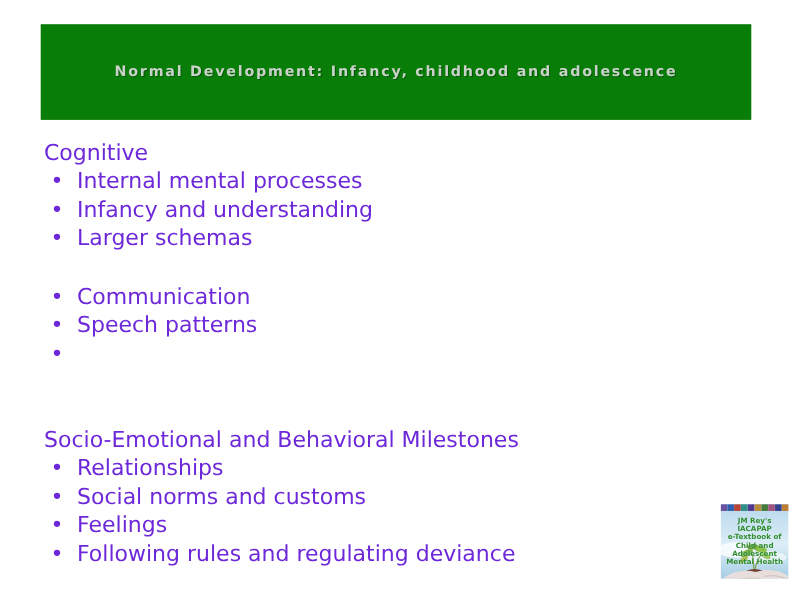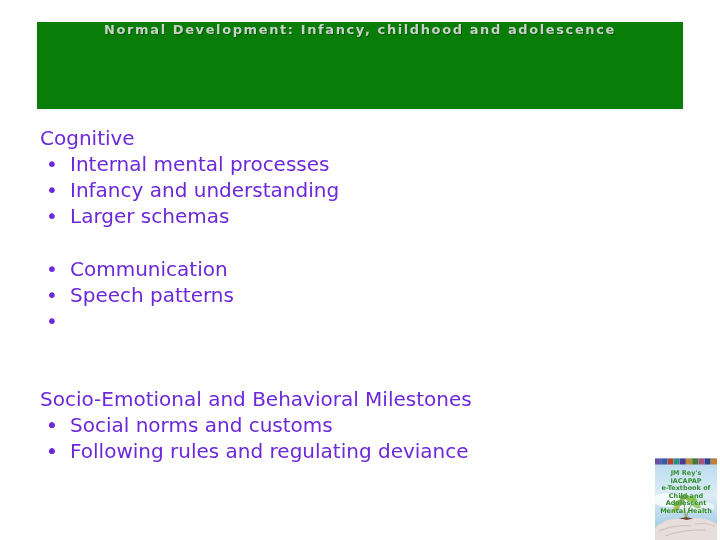--- a/index.html
+++ b/index.html
@@ -11,22 +11,22 @@
     position: relative;
   }
   .slide { position: absolute; inset: 0; }
 
   
   .header {
     position: absolute;
     left: 37px; top: 22px;
     width: 646px; height: 87px;
     background: #087d08;
-    display: flex; 
-    justify-content: center; 
+    display: flex; flex-direction: column;
+    justify-content: center; align-items: center;
     gap: 4px;
     box-sizing: border-box;
   }
   .kicker {
     font-size: 13px; font-weight: bold;
     letter-spacing: 1.6px;
     color: #c9d2c9;
     text-shadow: 1px 1px 0 rgba(0,60,0,0.55);
     white-space: nowrap;
   }
@@ -47,21 +47,21 @@
   }
   .sec-heading { white-space: nowrap; }
   ul.bullets { margin: 0; padding: 0; list-style: none; }
   ul.bullets li { position: relative; padding-left: 30px; white-space: nowrap; }
   ul.bullets .dot { position: absolute; left: 6px; top: 0; }
 
   
   .cover {
     position: absolute;
     left: 655px; top: 458px;
-    width: 62px; height: 82px;
+    width: 62px; height: 68px;
     margin: 0; overflow: hidden;
   }
   .cover svg { position: absolute; left: 0; top: 0; }
   .cover-text {
     position: absolute; left: 0; top: 12px; width: 62px;
     text-align: center;
     font-size: 6.5px; line-height: 7.5px; font-weight: bold;
     color: #2e8b30;
     text-shadow: 0 0 1px rgba(255,255,255,0.6);
   }
@@ -88,23 +88,23 @@
     <ul class="bullets">
       <li><span class="dot">•</span><span>Communication</span></li>
       <li><span class="dot">•</span><span>Speech patterns</span></li>
       <li><span class="dot">•</span></li>
     </ul>
   </section>
 
   <section class="sec" style="top:386px">
     <div class="sec-heading">Socio-Emotional and Behavioral Milestones</div>
     <ul class="bullets">
-      <li><span class="dot">•</span></li>
+      <li><span class="dot">•</span><span>Relationships</span></li>
       <li><span class="dot">•</span><span>Social norms and customs</span></li>
-      <li><span class="dot">•</span></li>
+      <li><span class="dot">•</span><span>Feelings</span></li>
       <li><span class="dot">•</span><span>Following rules and regulating deviance</span></li>
     </ul>
   </section>
 
   <figure class="cover">
     <svg width="62" height="82" viewBox="0 0 62 82" aria-hidden="true">
       <defs>
         <linearGradient id="sky" x1="0" y1="0" x2="0" y2="1">
           <stop offset="0" stop-color="#b7d8ec"></stop>
           <stop offset="0.45" stop-color="#dcedf7"></stop>

